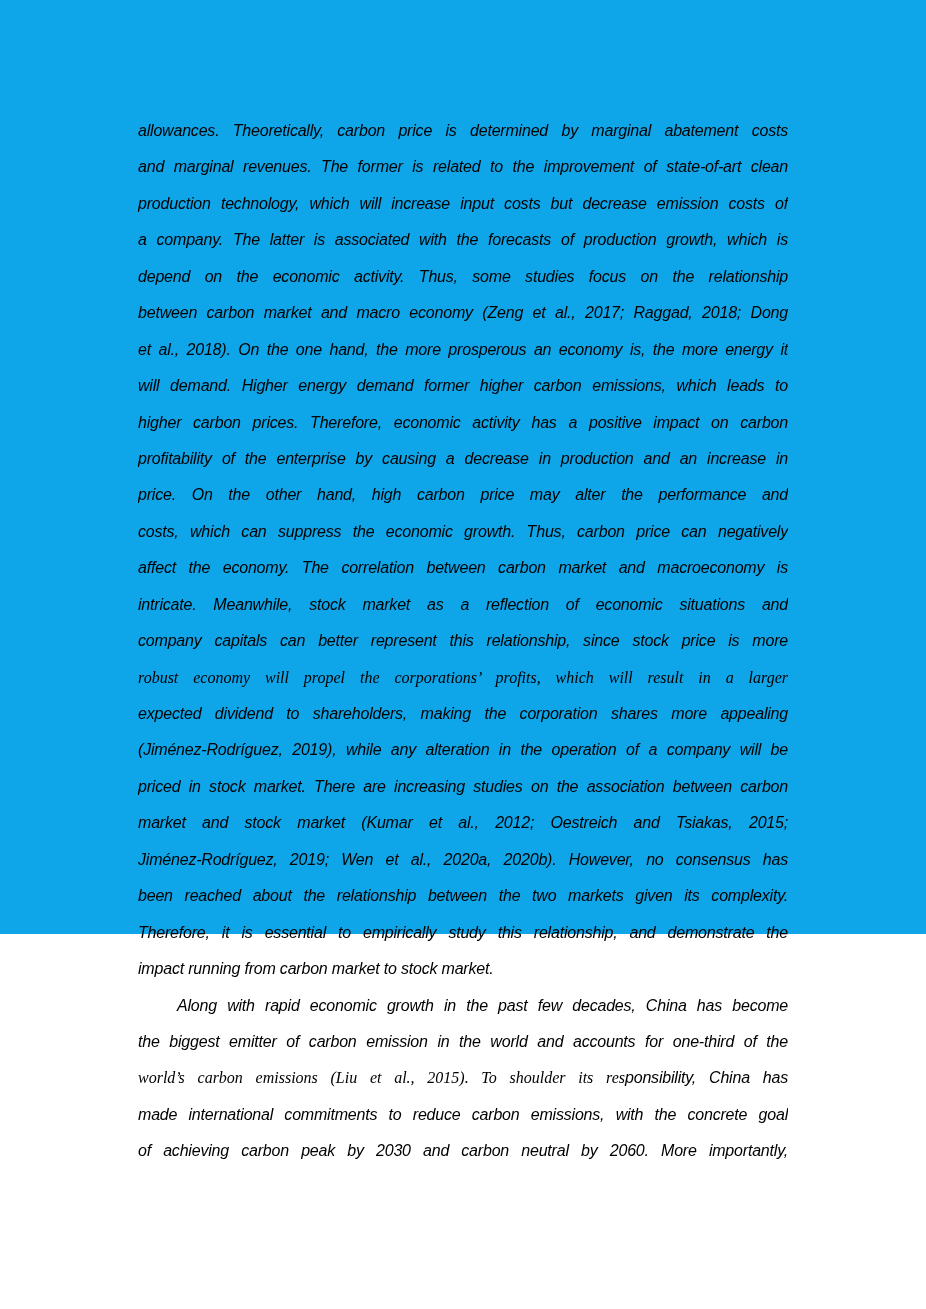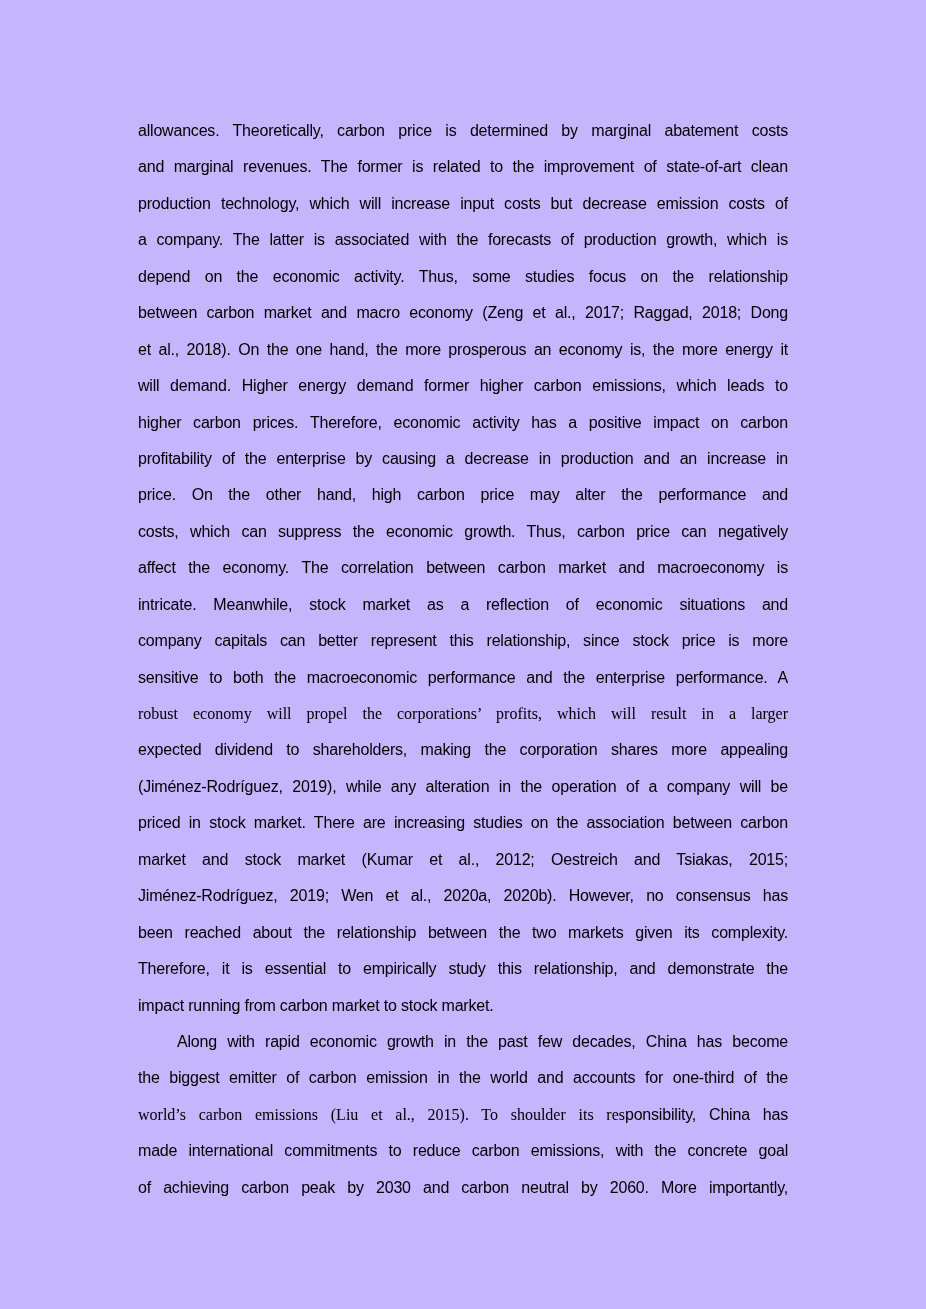--- a/index.html
+++ b/index.html
@@ -5,22 +5,23 @@
   * { margin: 0; padding: 0; box-sizing: border-box; }
   html, body {
     width: 926px;
     height: 1309px;
     background: #ffffff;
     overflow: hidden;
   }
   .page {
     position: relative;
     width: 926px;
-    height: 1309px;
-    background: #c4b5fd;
+    height: 934px;
+    background: #0ea5e9;
+    font-style: italic;
   }
   .text-block {
     position: absolute;
     left: 138px;
     top: 113px;
     width: 650px;
     color: #000000;
   }
   .line {
     width: 650px;
@@ -62,21 +63,20 @@
         <div class="line"><span class="seg-sans">between carbon market and macro economy (Zeng et al., 2017; Raggad, 2018; Dong</span></div>
         <div class="line"><span class="seg-sans">et al., 2018). On the one hand, the more prosperous an economy is, the more energy it</span></div>
         <div class="line"><span class="seg-sans">will demand. Higher energy demand former higher carbon emissions, which leads to</span></div>
         <div class="line"><span class="seg-sans">higher carbon prices. Therefore, economic activity has a positive impact on carbon</span></div>
         <div class="line"><span class="seg-sans">profitability of the enterprise by causing a decrease in production and an increase in</span></div>
         <div class="line"><span class="seg-sans">price. On the other hand, high carbon price may alter the performance and</span></div>
         <div class="line"><span class="seg-sans">costs, which can suppress the economic growth. Thus, carbon price can negatively</span></div>
         <div class="line"><span class="seg-sans">affect the economy. The correlation between carbon market and macroeconomy is</span></div>
         <div class="line"><span class="seg-sans">intricate. Meanwhile, stock market as a reflection of economic situations and</span></div>
         <div class="line"><span class="seg-sans">company capitals can better represent this relationship, since stock price is more</span></div>
-        <div class="line"><span class="seg-sans">sensitive to both the macroeconomic performance and the enterprise performance. A</span></div>
         <div class="line"><span class="seg-serif">robust economy will propel the corporations’ profits, which will result in a larger</span></div>
         <div class="line"><span class="seg-sans">expected dividend to shareholders, making the corporation shares more appealing</span></div>
         <div class="line"><span class="seg-sans">(Jiménez-Rodríguez, 2019), while any alteration in the operation of a company will be</span></div>
         <div class="line"><span class="seg-sans">priced in stock market. There are increasing studies on the association between carbon</span></div>
         <div class="line"><span class="seg-sans">market and stock market (Kumar et al., 2012; Oestreich and Tsiakas, 2015;</span></div>
         <div class="line"><span class="seg-sans">Jiménez-Rodríguez, 2019; Wen et al., 2020a, 2020b). However, no consensus has</span></div>
         <div class="line"><span class="seg-sans">been reached about the relationship between the two markets given its complexity.</span></div>
         <div class="line"><span class="seg-sans">Therefore, it is essential to empirically study this relationship, and demonstrate the</span></div>
         <div class="line no-justify"><span class="seg-sans">impact running from carbon market to stock market.</span></div>
       </div>

